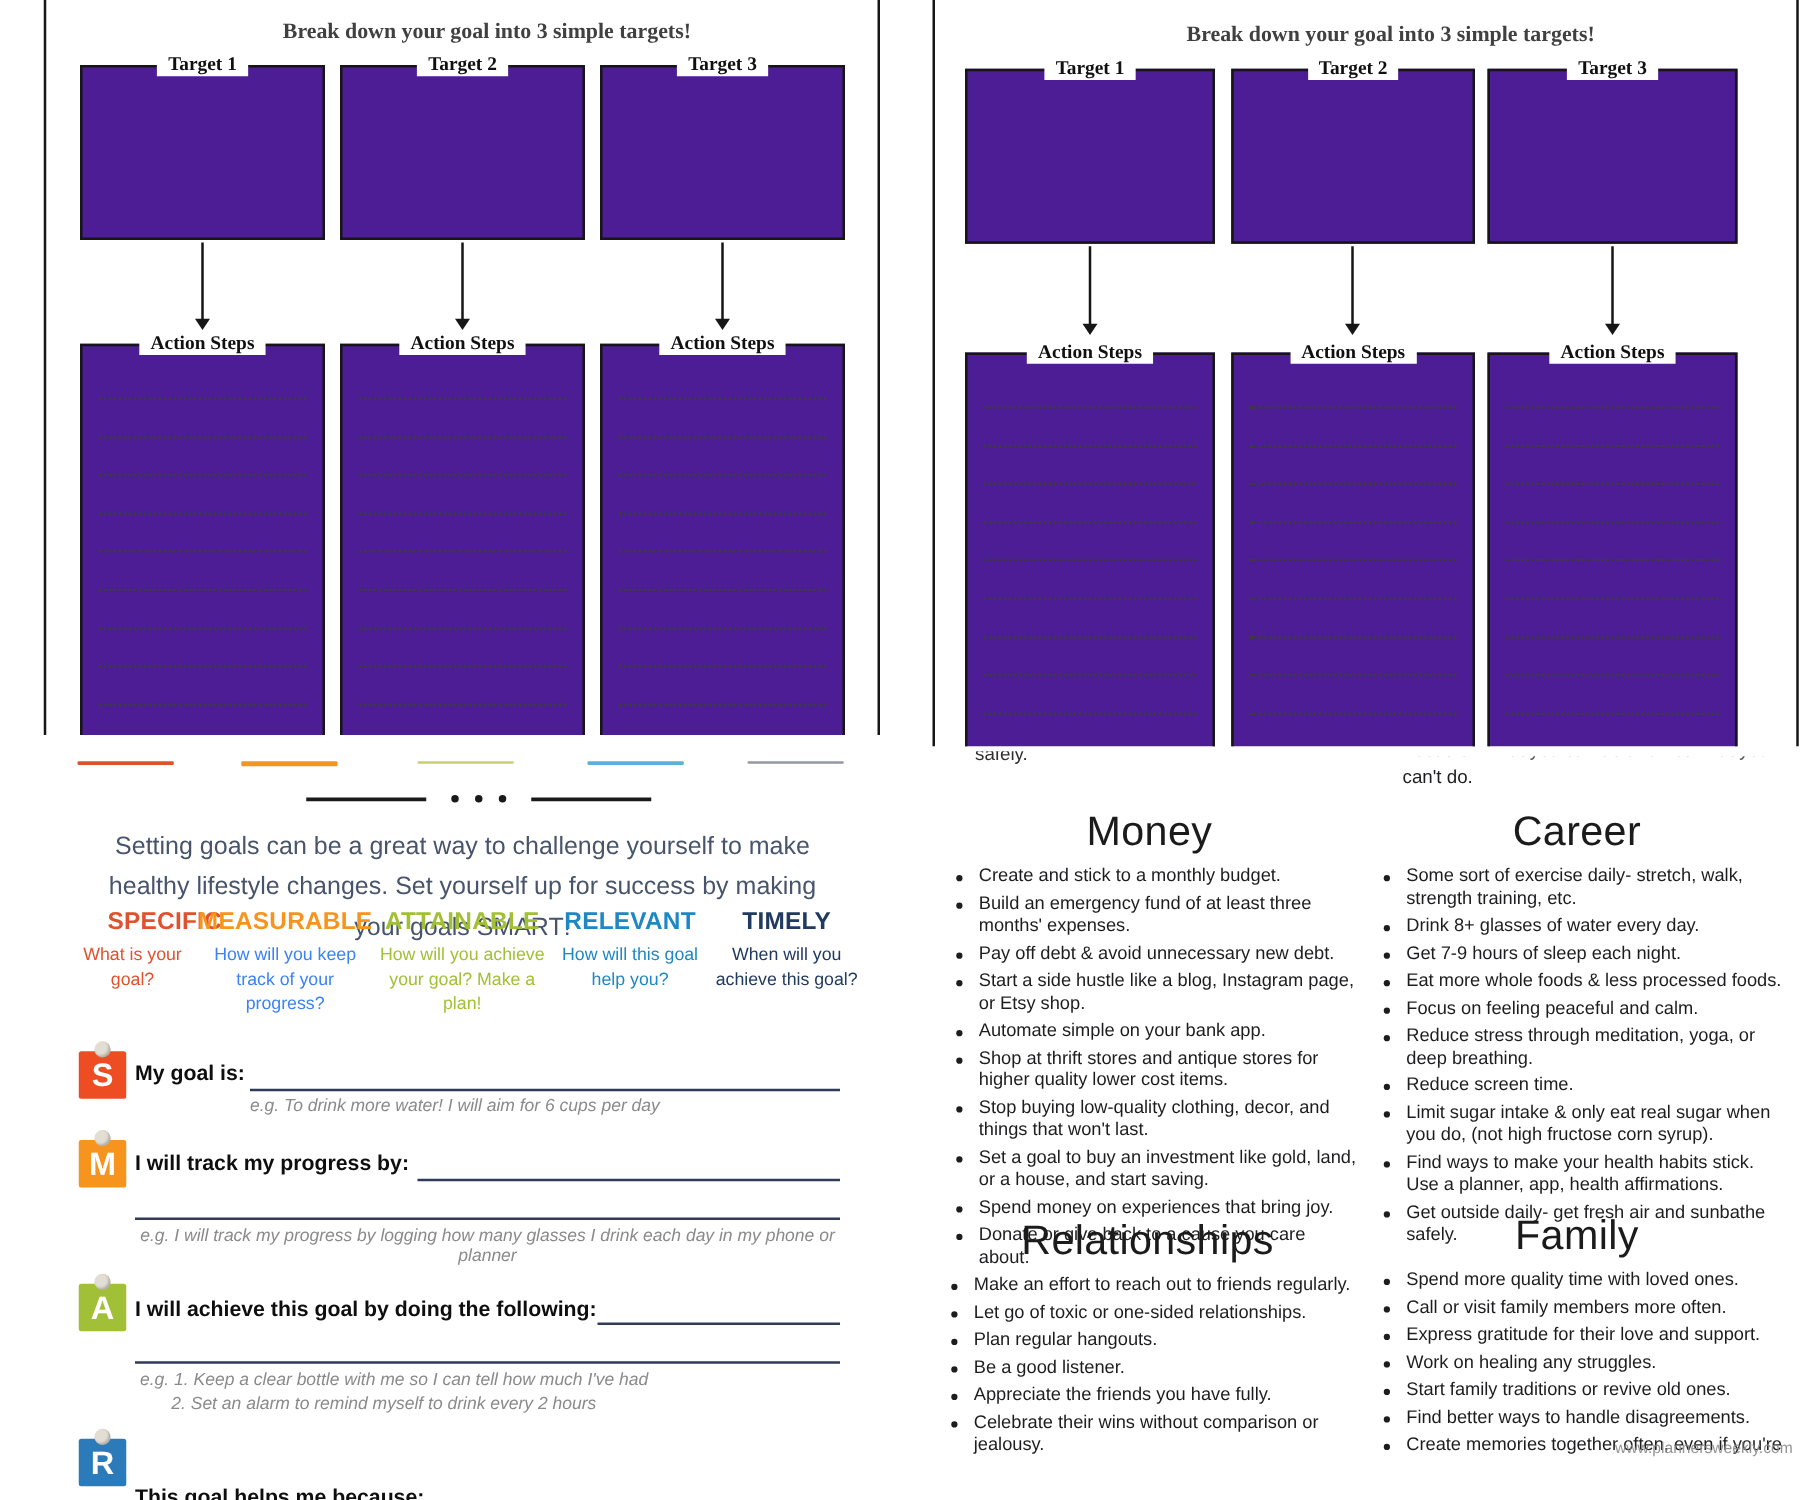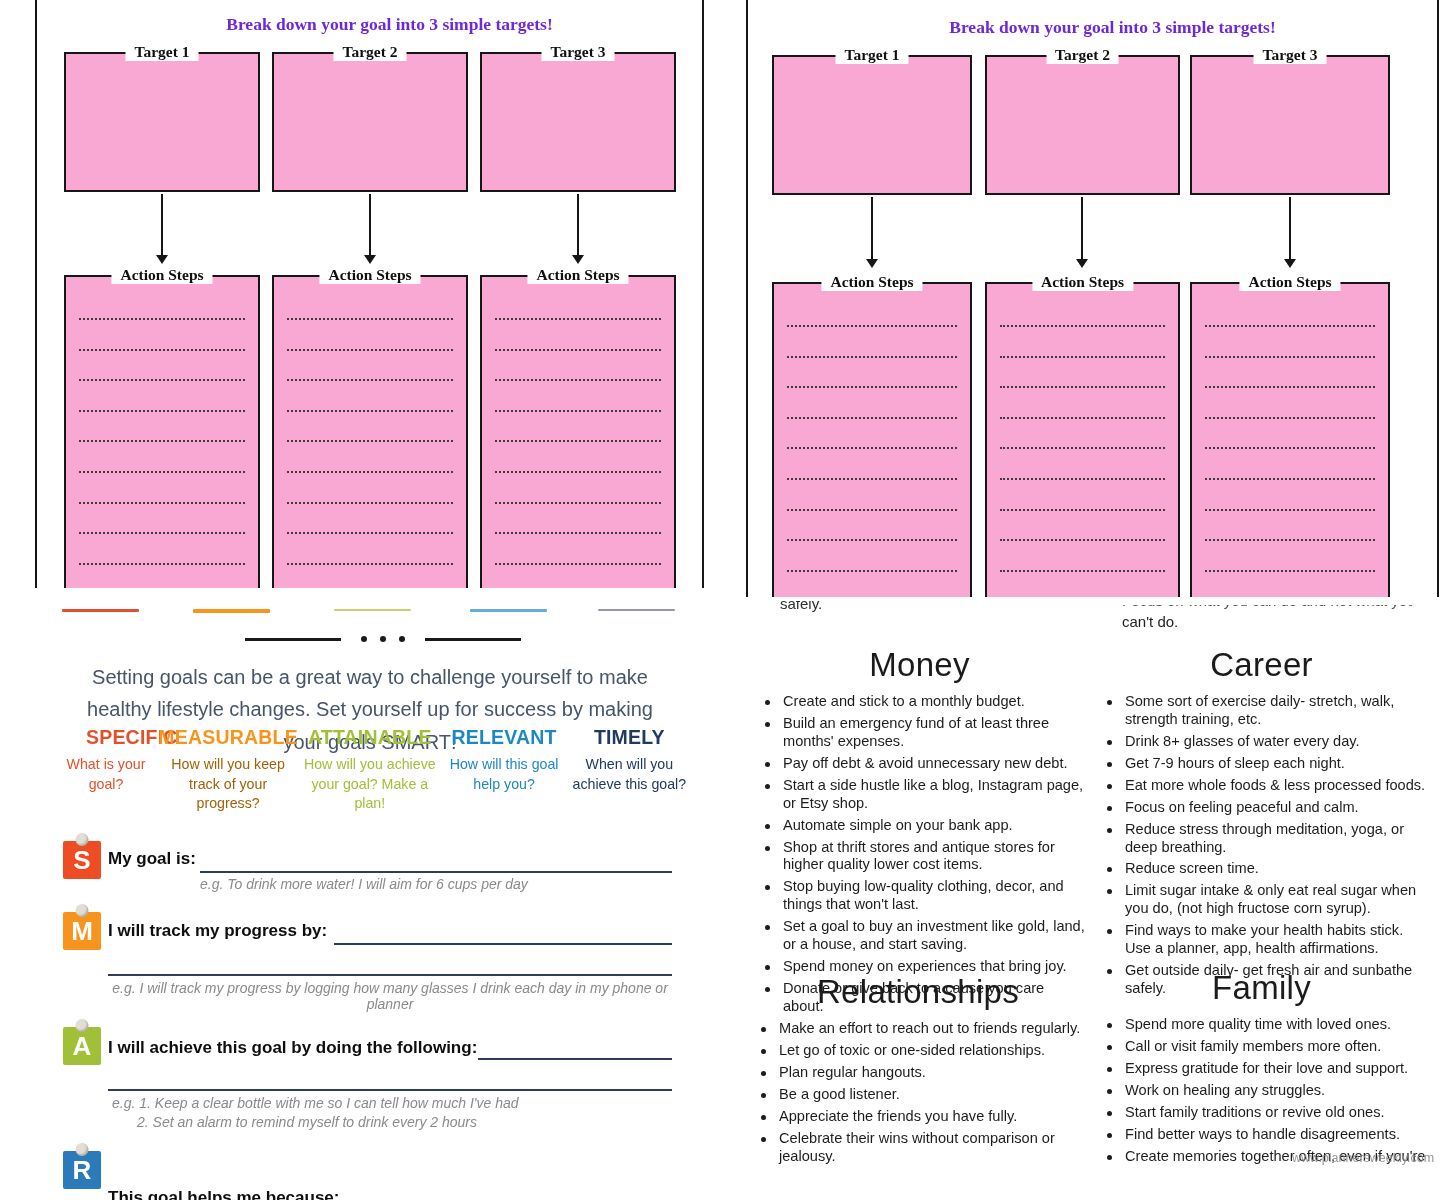--- a/index.html
+++ b/index.html
@@ -4,22 +4,22 @@
 <style>
   html,body{margin:0;padding:0;background:#fff;}
   #canvas{position:relative;width:1450px;height:1200px;background:#fff;overflow:hidden;
           font-family:"Liberation Sans","DejaVu Sans",sans-serif;color:#1d1d1f;}
 
   
   .page{position:absolute;top:0;background:#fff;border-left:2px solid #161616;border-right:2px solid #161616;box-sizing:border-box;overflow:hidden;}
   #page-left{left:35px;width:669px;height:588px;}
   #page-right{left:746px;width:693px;height:597px;}
   .sheet-title{position:absolute;left:0;right:0;text-align:center;
-    font-family:"Liberation Serif","DejaVu Serif",serif;font-weight:700;font-size:17.5px;color:#6d28d9;padding-left:40px;}
-  .tbox,.abox{position:absolute;border:2px solid #161616;background:#f9a8d4;box-sizing:border-box;}
+    font-family:"Liberation Serif","DejaVu Serif",serif;font-weight:700;font-size:17.5px;color:#404040;padding-left:40px;}
+  .tbox,.abox{position:absolute;border:2px solid #161616;background:#4c1d95;box-sizing:border-box;}
   .box-label{position:absolute;top:-11px;left:50%;transform:translateX(-50%);background:#fff;
     padding:0 9px;font-family:"Liberation Serif","DejaVu Serif",serif;font-size:15.5px;font-weight:600;
     white-space:nowrap;color:#101010;}
   .arrow{position:absolute;width:2px;background:#161616;}
   .arrow:after{content:"";position:absolute;left:-5px;bottom:-8px;width:0;height:0;
     border:6px solid transparent;border-top:9px solid #161616;border-bottom:0;}
   .dotline{position:absolute;left:13px;right:13px;border-bottom:2px dotted #3c3c3c;}
 
   
   .accent-line{position:absolute;border-radius:1px;}
@@ -190,21 +190,21 @@
 
   <div id="smart-intro">Setting goals can be a great way to challenge yourself to make healthy lifestyle changes. Set yourself up for success by making your goals SMART!</div>
 
   <div id="smart-columns">
       <div class="smart-col">
         <div class="smart-h" style="color: rgb(226, 81, 45); margin-left: 30px;">SPECIFIC</div>
         <div class="smart-sub" style="color: rgb(226, 81, 45);">What is your goal?</div>
       </div>
       <div class="smart-col">
         <div class="smart-h" style="color: rgb(247, 148, 29);">MEASURABLE</div>
-        <div class="smart-sub" style="color: #a16207;">How will you keep track of your progress?</div>
+        <div class="smart-sub" style="color: #3b82f6;">How will you keep track of your progress?</div>
       </div>
       <div class="smart-col">
         <div class="smart-h" style="color: rgb(162, 192, 55);">ATTAINABLE</div>
         <div class="smart-sub" style="color: rgb(162, 192, 55);">How will you achieve your goal? Make a plan!</div>
       </div>
       <div class="smart-col">
         <div class="smart-h" style="color: rgb(30, 136, 197);">RELEVANT</div>
         <div class="smart-sub" style="color: rgb(30, 136, 197);">How will this goal help you?</div>
       </div>
       <div class="smart-col">

